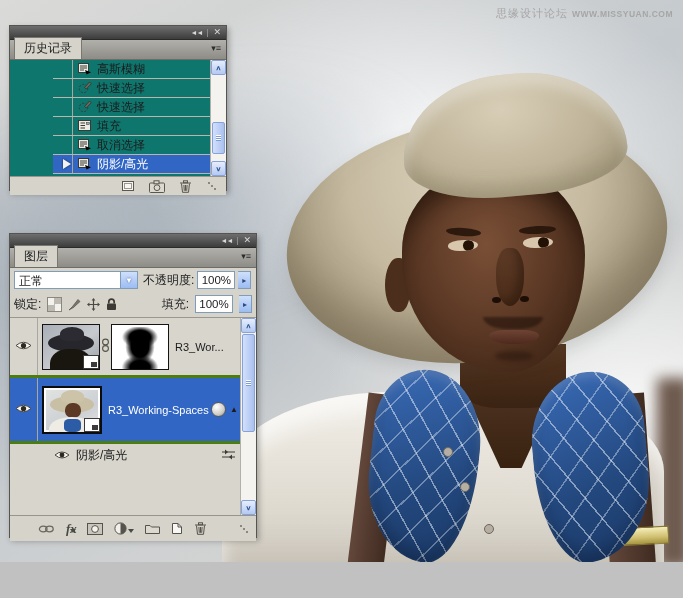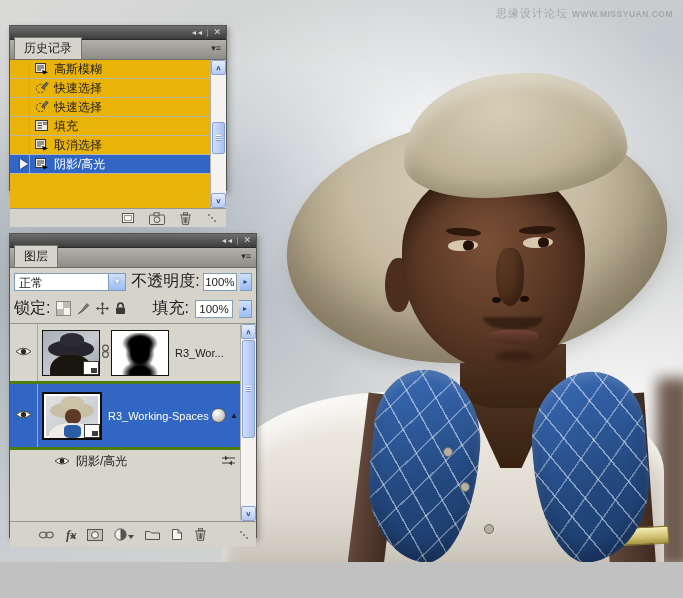--- a/index.html
+++ b/index.html
@@ -83,21 +83,21 @@
     gap:5px;padding:0 5px;border-bottom:1px solid #2a2a2a;}
   .tb-g{color:#d8d8d8;font-size:7px;line-height:1;letter-spacing:-1px;}
   .tb-sep{width:1px;height:8px;background:#8a8a8a;}
   .tabrow{height:19px;background:linear-gradient(#b2b0ab,#8e8c87);display:flex;align-items:flex-end;position:relative;
     border-bottom:1px solid #6e6c66;}
   .tab{background:#d6d3cb;border:1px solid #79776f;border-bottom:none;padding:2px 9px 2px;margin-left:4px;font-size:12px;}
   .panel-menu{position:absolute;right:5px;top:4px;font-size:9px;color:#2c2c2c;line-height:1;cursor:default;}
 
   
   #history{left:9px;top:25px;width:218px;height:166px;}
-  .h-list{position:relative;background:#eab308;height:148px;}
+  .h-list{position:relative;background:#0f766e;height:116px;padding-left:43px;}
   .h-row{display:flex;align-items:center;height:18px;border-bottom:1px solid #b9b6ae;margin-right:16px;box-sizing:content-box;}
   .h-src{width:19px;align-self:stretch;border-right:1px solid #aaa79f;position:relative;flex:none;}
   .h-ic{width:24px;text-align:center;flex:none;padding-top:2px;}
   .h-label{white-space:nowrap;}
   .h-row.sel{background:#3166c5;color:#fff;}
   .state-ptr{position:absolute;right:-4px;top:4px;width:0;height:0;border:5px solid transparent;border-left:8px solid #f2f2f2;
     filter:drop-shadow(0 0 1px #222);}
   .vscroll{position:absolute;right:0;top:0;bottom:0;width:16px;background:#f4f3ef;border-left:1px solid #b3b0a8;box-sizing:border-box;}
   .sb-btn{position:absolute;left:0;right:0;height:15px;background:linear-gradient(#e6eefd,#b4c9f2);
     border:1px solid #89a3da;border-radius:2px;display:flex;align-items:center;justify-content:center;box-sizing:border-box;}
@@ -115,21 +115,21 @@
     radial-gradient(circle at 4px 4px,#8a877f 1px,transparent 1.2px),
     radial-gradient(circle at 7px 7px,#8a877f 1px,transparent 1.2px);}
 
   
   #layers{left:9px;top:233px;width:248px;height:305px;}
   .ctrl-row{display:flex;align-items:center;padding:3px 4px;gap:3px;}
   .combo{display:flex;align-items:stretch;width:124px;height:18px;background:#fff;border:1px solid #7f9db9;box-sizing:border-box;gap:7px;}
   .combo-text{flex:1;padding:1px 4px;font-size:12px;}
   .combo-btn{width:16px;background:linear-gradient(#cfe0fb,#9cbcf3);border-left:1px solid #7f9db9;
     display:flex;align-items:center;justify-content:center;color:#fff;font-size:8px;text-shadow:0 0 2px #33548e;}
-  .fld-label{font-size:16px;margin-left:2px;white-space:nowrap;}
+  .fld-label{font-size:12px;margin-left:2px;white-space:nowrap;}
   .numfld{width:38px;height:18px;background:#fff;border:1px solid #7f9db9;box-sizing:border-box;
     display:flex;align-items:center;justify-content:center;font-size:11.5px;}
   .spin{width:13px;height:18px;background:linear-gradient(#cfe0fb,#9cbcf3);border:1px solid #7f9db9;border-left:none;
     box-sizing:border-box;display:flex;align-items:center;justify-content:center;color:#2a4a7c;font-size:8px;}
   .lockrow{display:flex;align-items:center;gap:6px;padding:3px 4px 4px;border-bottom:1px solid #9a978f;}
   .checker{width:13px;height:13px;border:1px solid #8a877f;background:
     conic-gradient(#bdbab2 25%,#f4f2ec 0 50%,#bdbab2 0 75%,#f4f2ec 0);}
   .l-list{position:relative;background:#d8d5cd;height:197px;overflow:hidden;}
   .l-row{display:flex;align-items:center;border-bottom:3px solid #4d7c0f;margin-right:16px;position:relative;}
   .eye-col{width:27px;align-self:stretch;border-right:1px solid #aaa79f;display:flex;align-items:center;

